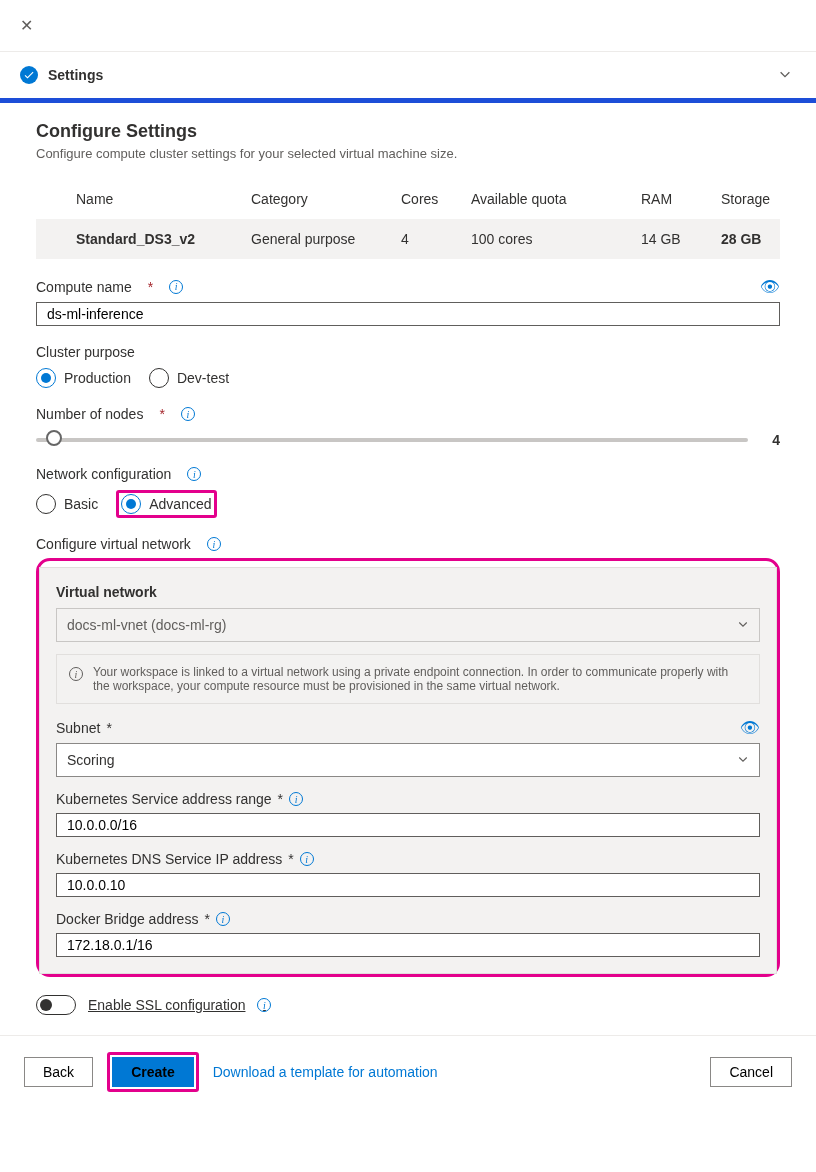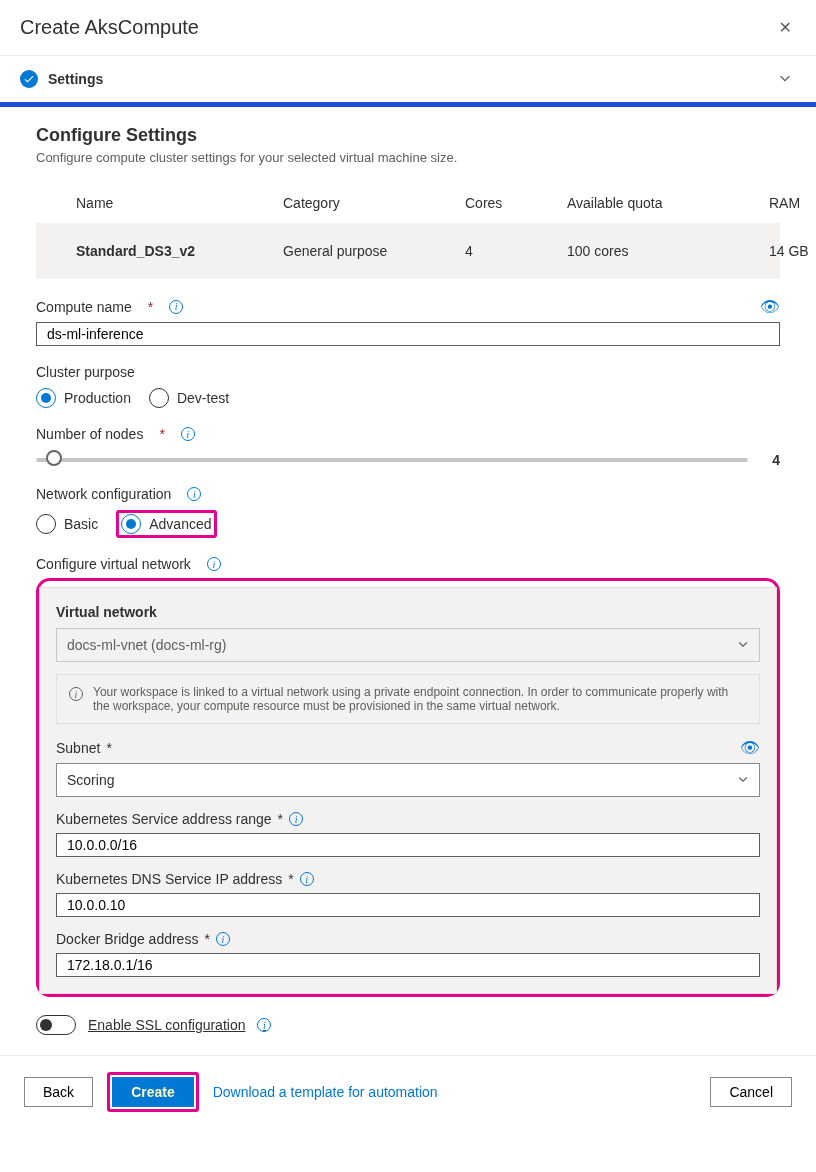--- a/index.html
+++ b/index.html
@@ -11,21 +11,21 @@
   .section-left { display: flex; align-items: center; gap: 10px; }
   .check-circle { width: 18px; height: 18px; border-radius: 50%; background: #0078d4; display: flex; align-items: center; justify-content: center; }
   .check-circle svg { width: 12px; height: 12px; fill: #fff; }
   .section-title { font-weight: 600; }
   .chevron { color: #605e5c; }
   .chevron svg { width: 14px; height: 14px; }
   .content { padding: 18px 36px 20px 36px; }
   .h2 { font-size: 18px; font-weight: 600; margin-bottom: 4px; }
   .subtitle { font-size: 13px; color: #605e5c; margin-bottom: 18px; }
   .vm-table { width: 100%; font-size: 14px; }
-  .vm-head, .vm-row { display: grid; grid-template-columns: 175px 150px 70px 170px 80px 1fr; align-items: center; padding: 12px 12px 12px 40px; gap: 32px; }
+  .vm-head, .vm-row { display: grid; grid-template-columns: 175px 150px 70px 170px 80px 1fr; align-items: center; padding: 12px 12px 12px 40px; }
   .vm-head { color: #323130; font-weight: 400; }
   .vm-row { background: #f3f2f1; font-weight: 600; }
   .field-label { display: flex; align-items: center; gap: 16px; font-size: 14px; margin-top: 18px; margin-bottom: 6px; }
   .field-label .req { color: #a4262c; }
   .info-icon { width: 14px; height: 14px; border: 1px solid #0078d4; border-radius: 50%; display: inline-flex; align-items: center; justify-content: center; font-size: 10px; color: #0078d4; font-style: italic; font-family: Georgia, serif; }
   .eye-icon { color: #0078d4; margin-left: auto; font-size: 16px; }
   .text-input { width: 100%; padding: 3px 10px; border: 1px solid #605e5c; font-size: 14px; outline: none; }
   .label-row { display: flex; align-items: center; }
   .radio-group { display: flex; align-items: center; gap: 18px; margin-top: 8px; }
   .radio-item { display: flex; align-items: center; gap: 8px; cursor: pointer; }
@@ -40,33 +40,32 @@
   .vnet-label { font-weight: 600; margin-bottom: 8px; }
   .select { width: 100%; padding: 8px 10px; border: 1px solid #8a8886; background: #fff; display: flex; justify-content: space-between; align-items: center; cursor: pointer; }
   .select.disabled { background: #f3f2f1; color: #605e5c; border-color: #c8c6c4; }
   .infobox { display: flex; gap: 10px; border: 1px solid #e1dfdd; background: #f3f2f1; padding: 10px 12px; margin-top: 12px; font-size: 12px; color: #605e5c; }
   .infobox .info-icon { flex-shrink: 0; border-color: #605e5c; color: #605e5c; margin-top: 2px; }
   .toggle-row { display: flex; align-items: center; gap: 12px; margin-top: 18px; text-decoration: underline; }
   .toggle { width: 40px; height: 20px; border: 1px solid #323130; border-radius: 10px; position: relative; cursor: pointer; }
   .toggle-knob { width: 12px; height: 12px; background: #323130; border-radius: 50%; position: absolute; top: 3px; left: 3px; }
   .footer { border-top: 1px solid #edebe9; padding: 16px 24px; display: flex; align-items: center; gap: 14px; }
   .btn { padding: 6px 18px; font-size: 14px; cursor: pointer; border: 1px solid #8a8886; background: #fff; }
-  .btn.primary { background: #0078d4; color: #fef9c3; border-color: #0078d4; font-weight: 600; }
+  .btn.primary { background: #0078d4; color: #000000; border-color: #0078d4; font-weight: 600; }
   .cancel-btn { margin-left: auto; }
   .link { color: #0078d4; cursor: pointer; font-size: 14px; }
   .red-box { border: 3px solid #e3008c; border-radius: 3px; padding: 1px 2px; }
   .hl-vnet { border: 3px solid #e3008c; border-radius: 14px; }
   .hl-create { border: 3px solid #e3008c; border-radius: 3px; padding: 2px; }
   .inner-label { font-size: 14px; margin-top: 14px; margin-bottom: 6px; display: flex; align-items: center; gap: 6px; }
 </style>
 </head>
 <body>
 
 <div class="header">
-  <div class="header-title">Create AksCompute</div>
   <div class="close-btn">✕</div>
 </div>
 
 <div class="section-head">
   <div class="section-left">
     <span class="check-circle">
       <svg viewBox="0 0 16 16">
           <path d="M6 10.8L3.2 8l-1 1L6 12.8l8-8-1-1z"></path>
         </svg>
     </span>

